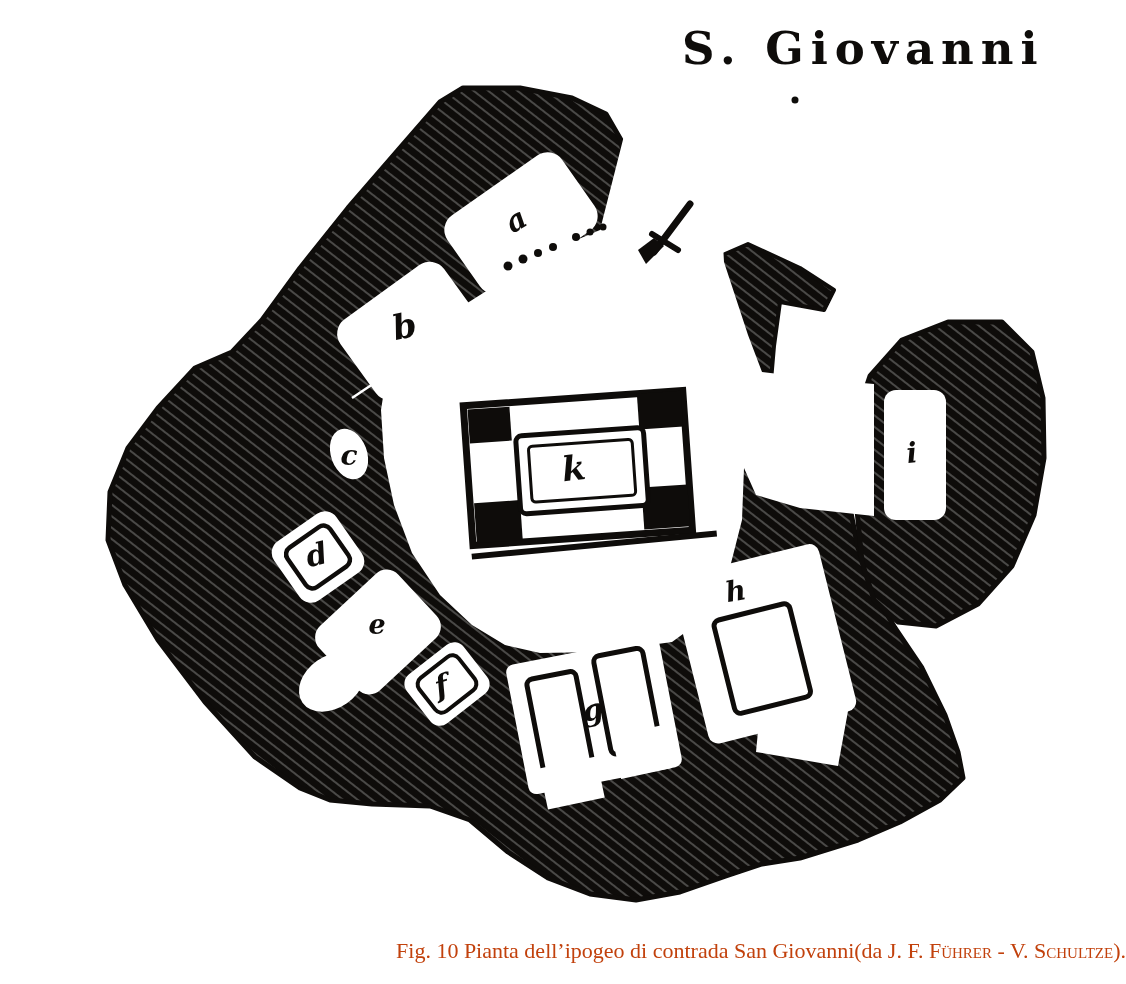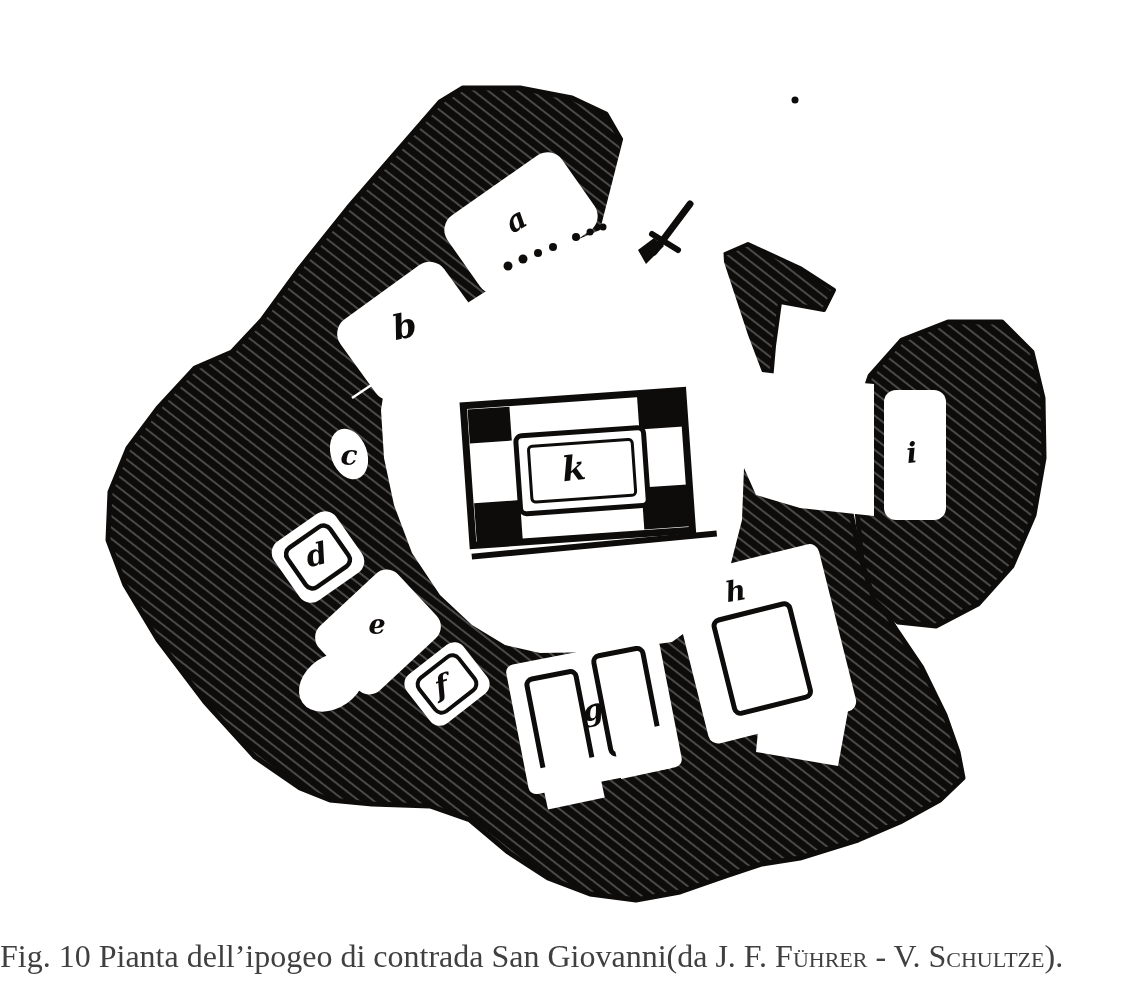--- a/index.html
+++ b/index.html
@@ -15,24 +15,24 @@
     position:absolute;left:682px;top:22px;
     font-family:"DejaVu Serif", serif;
     font-weight:700;
     font-size:45px;
     letter-spacing:7px;
     color:#0e0c0a;
     white-space:nowrap;
   }
   .fig-caption{
     position:absolute;left:0;right:0;top:938px;
-    text-align:left;
+    text-align:right;
     font-family:"Liberation Serif", serif;
-    font-size:32px;
-    color:#404040;
+    font-size:22px;
+    color:#c2410c;
     white-space:nowrap;
   }
   .fig-caption .sc{font-variant:small-caps;}
   .plan-letter{
     font-family:"DejaVu Serif", serif;
     font-style:italic;
     font-weight:700;
     fill:#0e0c0a;
     text-anchor:middle;
     dominant-baseline:middle;
@@ -146,18 +146,19 @@
     <text class="plan-letter" font-size="28" x="349" y="457">c</text>
     <text class="plan-letter" font-size="30" x="317" y="557" transform="rotate(-14 317 557)">d</text>
     <text class="plan-letter" font-size="27" x="377" y="626">e</text>
     <text class="plan-letter" font-size="30" x="442" y="688" transform="rotate(-16 442 688)">f</text>
     <text class="plan-letter" font-size="30" x="593" y="712" transform="rotate(-10 593 712)">g</text>
     <text class="plan-letter" font-size="28" x="736" y="593" transform="rotate(-10 736 593)">h</text>
     <text class="plan-letter" font-size="28" x="912" y="455" transform="rotate(-6 912 455)">i</text>
     <text class="plan-letter" font-size="34" x="574" y="471" transform="rotate(-6 574 471)">k</text>
   </svg>
 
+  <div class="fig-title">S. Giovanni</div>
 
   <div class="fig-caption">
     <span>Fig. 10 Pianta dell’ipogeo di contrada San Giovanni(da J. F. </span><span class="sc">Führer</span><span> - V. </span><span class="sc">Schultze</span><span>).</span>
   </div>
 
 </div>
 
 </body></html>

